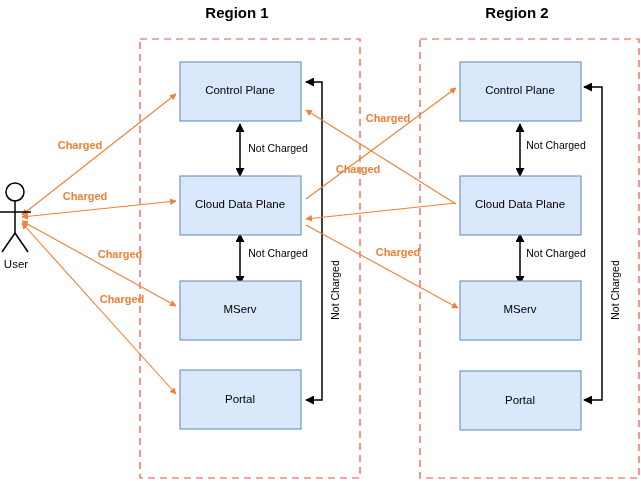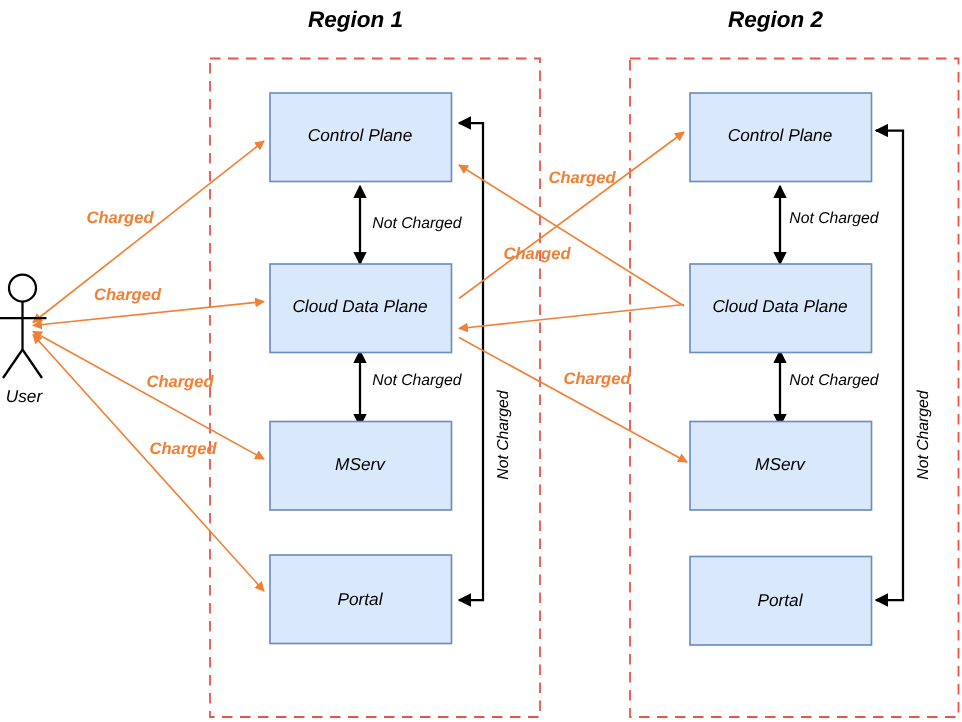--- a/index.html
+++ b/index.html
@@ -10,21 +10,20 @@
   }
   body {
     font-family: "Liberation Sans", sans-serif;
   }
   #canvas {
     position: relative;
     width: 641px;
     height: 481px;
     background: #ffffff;
     overflow: hidden;
-    font-style: italic;
   }
   svg#diagram {
     position: absolute;
     left: 0;
     top: 0;
     width: 641px;
     height: 481px;
   }
   .region-title {
     font-family: "Liberation Sans", sans-serif;

